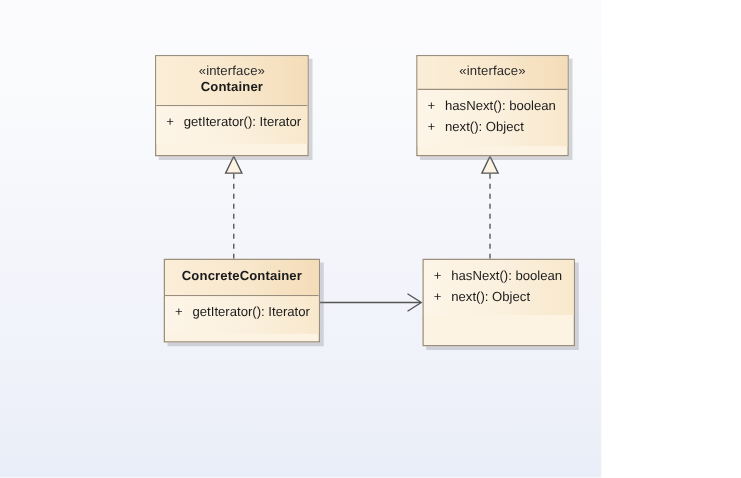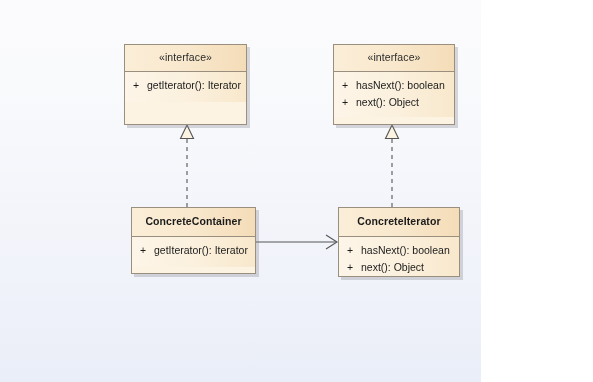--- a/index.html
+++ b/index.html
@@ -115,20 +115,21 @@
 
     <g>
       <line x1="256" y1="242" x2="336" y2="242" stroke="#555555" stroke-width="1.1"></line>
       <path d="M 326 235 L 337 242 L 326 249" fill="none" stroke="#555555" stroke-width="1.1"></path>
     </g>
   </svg>
 
   <div class="uml-class" id="class-container">
     <div class="uml-header">
       <span class="uml-stereotype">«interface»</span>
+      <span class="uml-name">Container</span>
     </div>
     <div class="uml-body">
       <div class="uml-feature">
         <span class="uml-vis">+</span>
         <span class="uml-sig">getIterator(): Iterator</span>
       </div>
     </div>
   </div>
 
   <div class="uml-class" id="class-iterator">
@@ -153,23 +154,20 @@
     </div>
     <div class="uml-body">
       <div class="uml-feature">
         <span class="uml-vis">+</span>
         <span class="uml-sig">getIterator(): Iterator</span>
       </div>
     </div>
   </div>
 
   <div class="uml-class" id="class-concrete-iterator">
-    <div class="uml-header name-only">
-      <span class="uml-name">ConcreteIterator</span>
-    </div>
     <div class="uml-body">
       <div class="uml-feature">
         <span class="uml-vis">+</span>
         <span class="uml-sig">hasNext(): boolean</span>
       </div>
       <div class="uml-feature">
         <span class="uml-vis">+</span>
         <span class="uml-sig">next(): Object</span>
       </div>
     </div>

